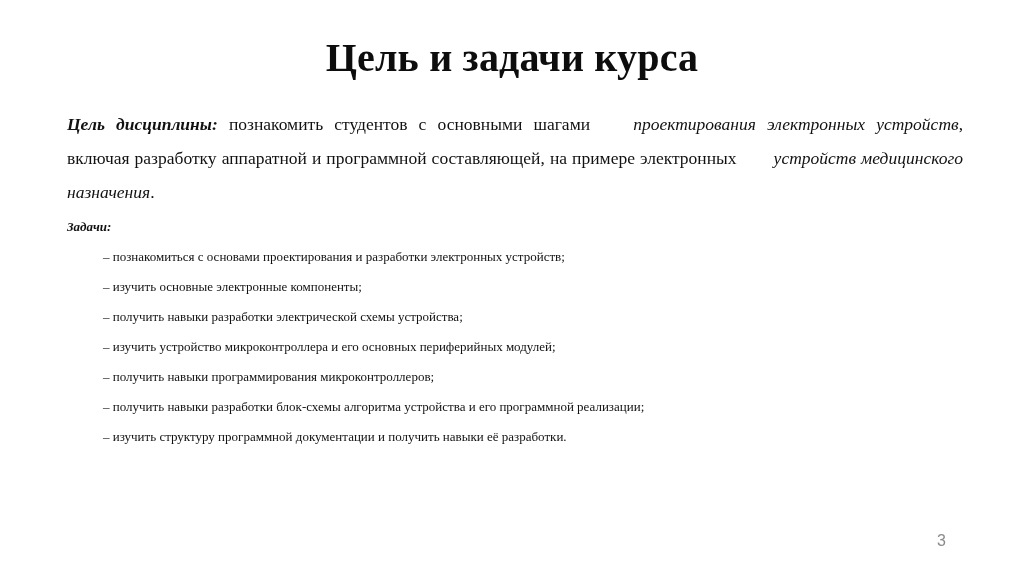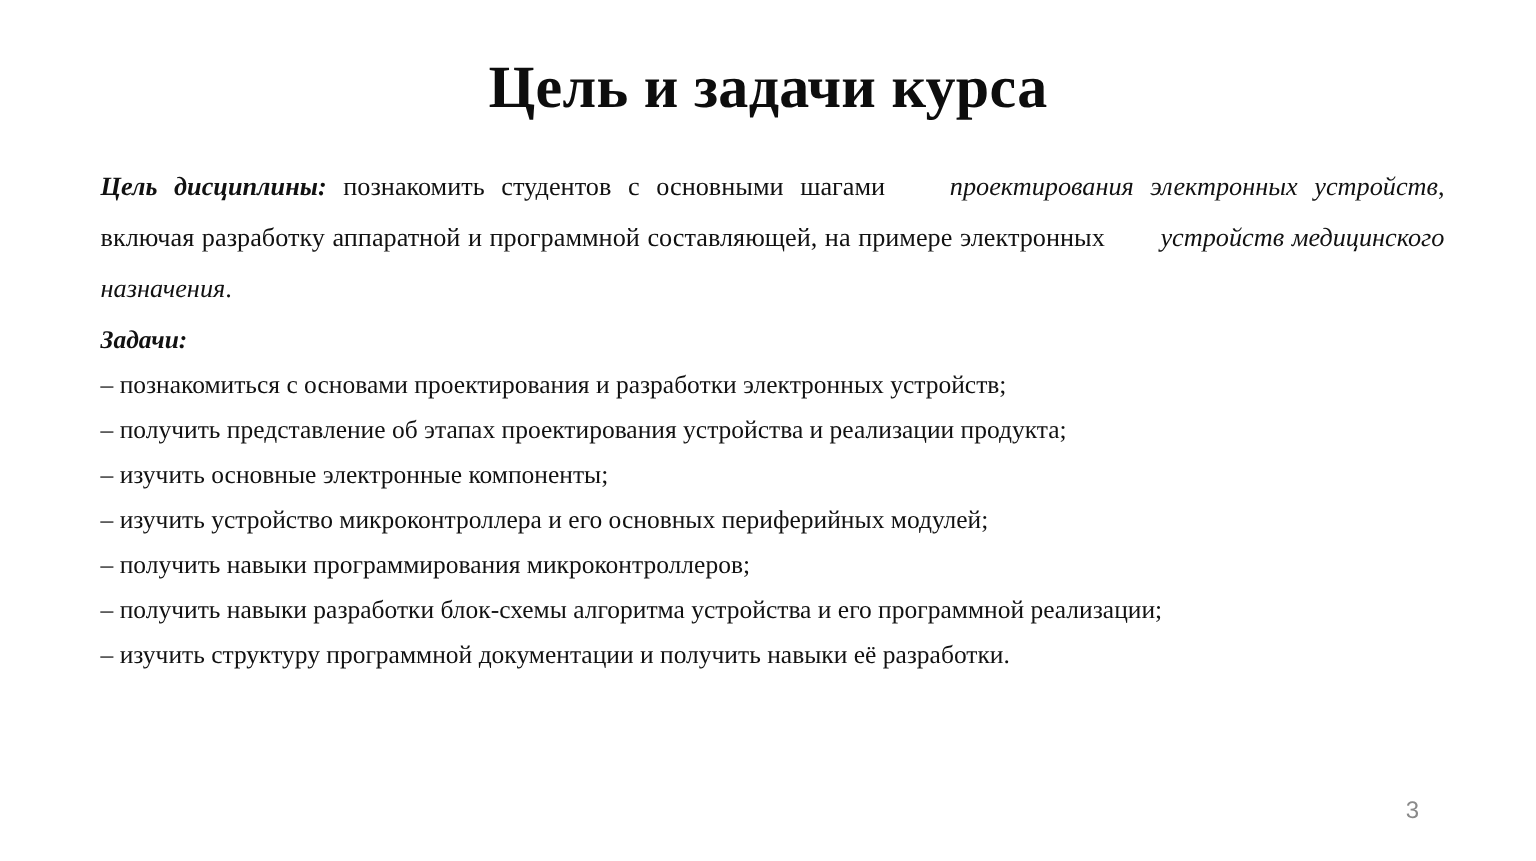--- a/index.html
+++ b/index.html
@@ -50,36 +50,37 @@
     }
     .goal em {
       font-style: italic;
       margin-left: 32px;
     }
     .tasks {
       position: absolute;
       left: 67px;
       top: 212px;
       width: 900px;
-      font-size: 17px;
+      font-size: 13px;
       line-height: 30px;
     }
     .tasks-heading {
       font-weight: bold;
       font-style: italic;
       height: 30px;
     }
     .task-list {
       list-style: none;
       margin: 0;
       padding: 0;
     }
     .task-list li {
       height: 30px;
       white-space: nowrap;
+      margin-left: 36px;
     }
     .page-number {
       position: absolute;
       right: 78px;
       bottom: 24px;
       font-size: 16px;
       color: #8a8a8a;
       font-family: "Liberation Sans", sans-serif;
     }
   </style>
@@ -88,22 +89,22 @@
 
 <div class="slide">
   <div class="title">Цель и задачи курса</div>
 
   <p class="goal"><span class="label">Цель дисциплины:</span><span> познакомить студентов с основными шагами </span><em>проектирования электронных устройств</em><span>, включая разработку аппаратной и программной составляющей, на примере электронных </span><em>устройств медицинского назначения</em><span>.</span></p>
 
   <div class="tasks">
     <div class="tasks-heading">Задачи:</div>
     <ul class="task-list">
       <li>– познакомиться с основами проектирования и разработки электронных устройств;</li>
-      <li>– получить представление об этапах проектирования устройства и реализации продукта;</li>
       <li>– изучить основные электронные компоненты;</li>
+      <li>– получить навыки разработки электрической схемы устройства;</li>
       <li>– изучить устройство микроконтроллера и его основных периферийных модулей;</li>
       <li>– получить навыки программирования микроконтроллеров;</li>
       <li>– получить навыки разработки блок-схемы алгоритма устройства и его программной реализации;</li>
       <li>– изучить структуру программной документации и получить навыки её разработки.</li>
     </ul>
   </div>
 
   <div class="page-number">3</div>
 </div>
 

